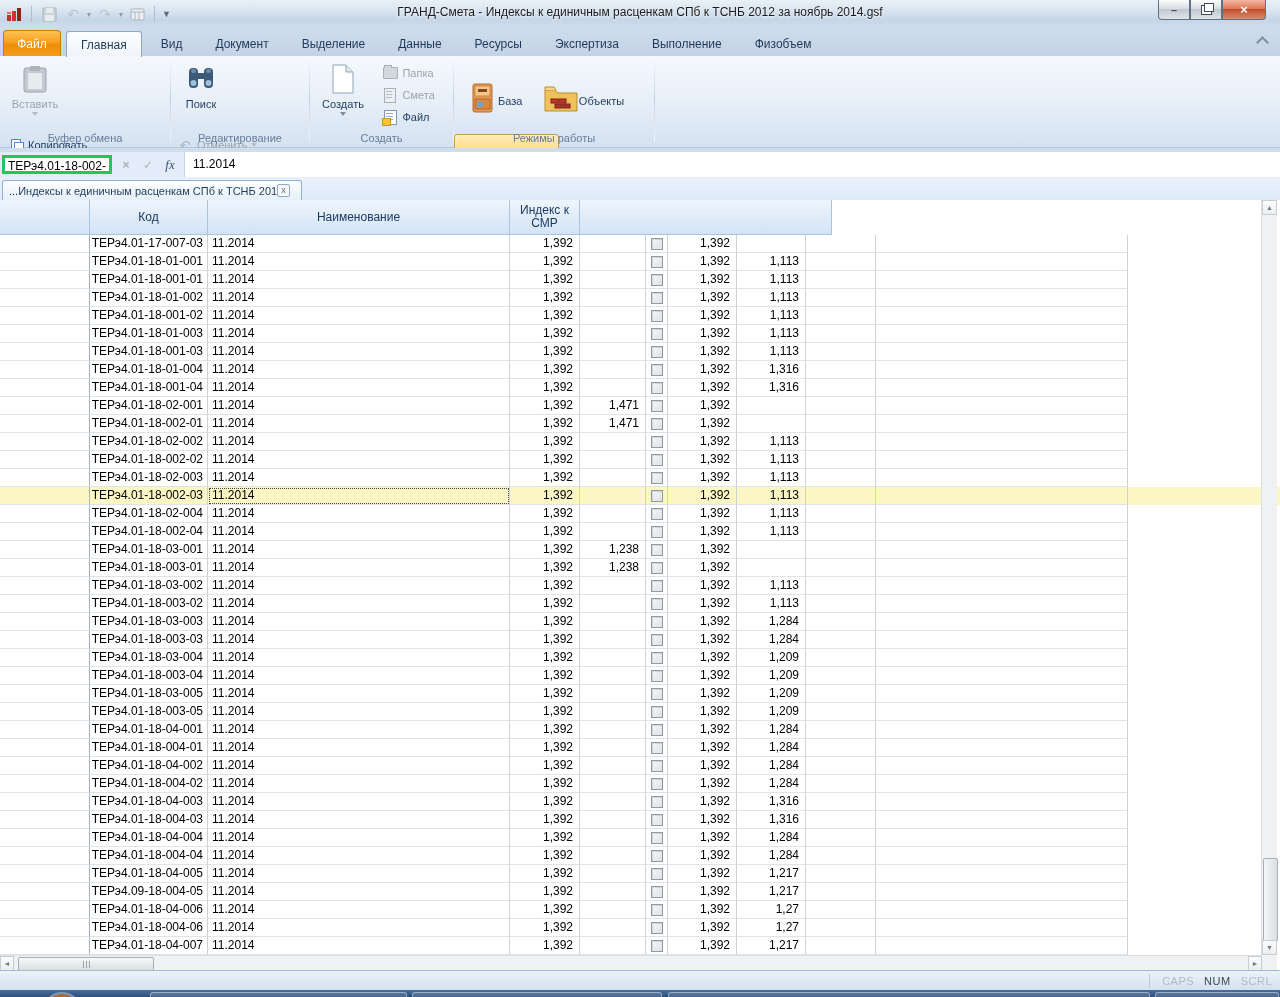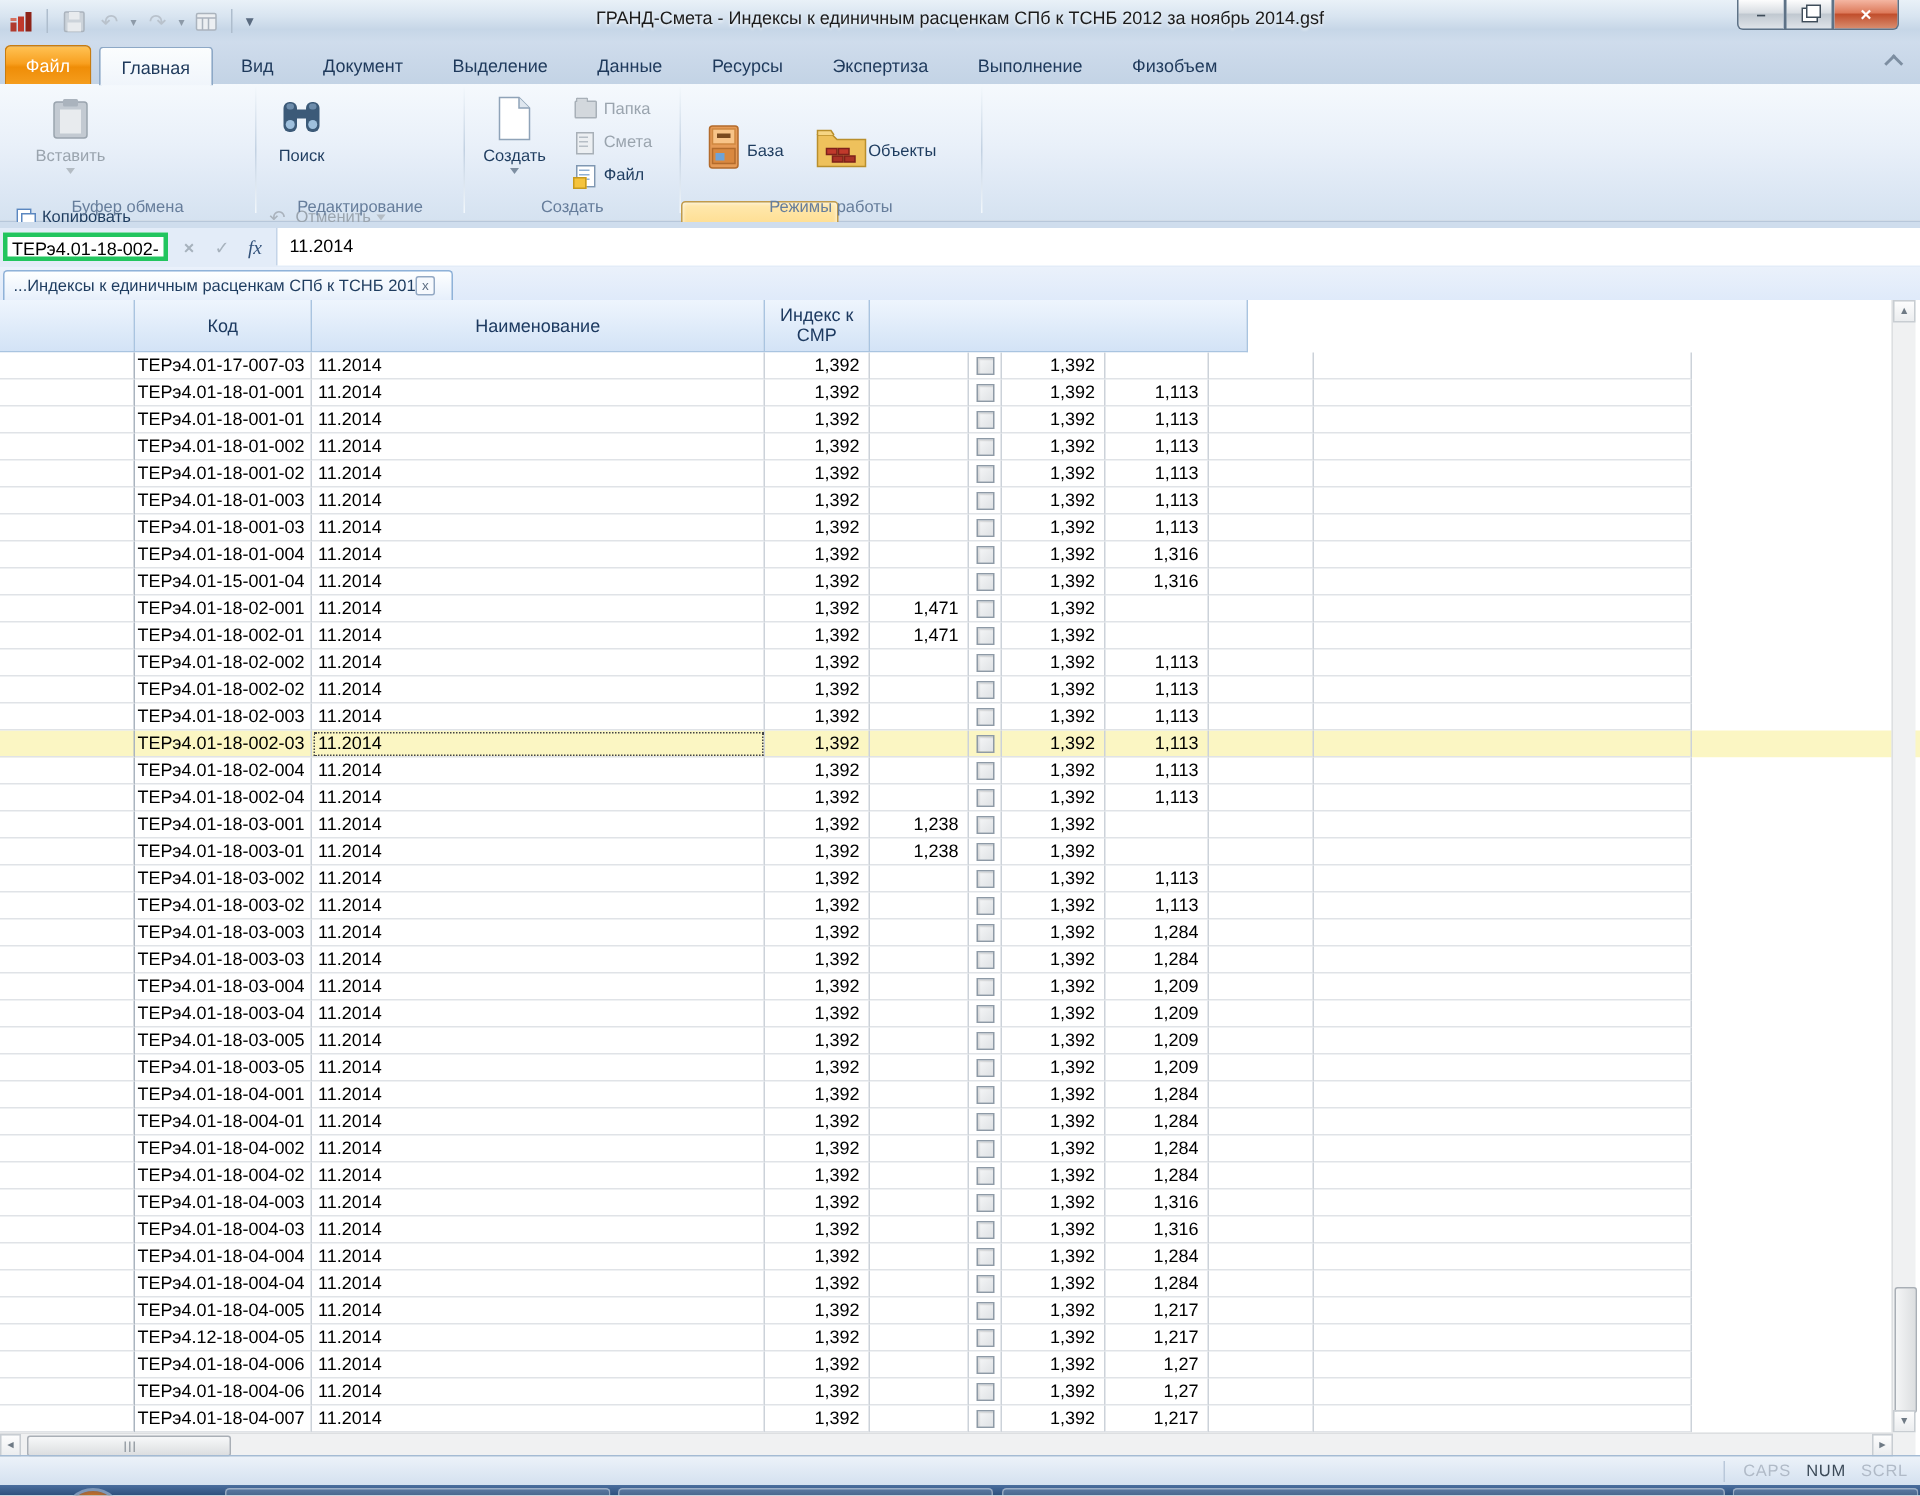--- a/index.html
+++ b/index.html
@@ -291,21 +291,21 @@
   <div class="rtab">Выполнение</div>
   <div class="rtab">Физобъем</div>
   <div class="collapse-ribbon">
       <span class="chevron-up"></span>
     </div>
 </div>
 
 <div class="ribbon">
 
   <div class="rgroup" style="width:170px;">
-    <div class="bigbtn disabled" style="margin-left:18px;">
+    <div class="bigbtn disabled" style="margin-left:6px;">
       <span class="icon16" style="width:28px;height:30px;flex:0 0 30px;">
         <svg width="28" height="30">
             <rect x="3" y="4" width="22" height="24" rx="2" fill="#c3cad2" stroke="#9aa4ae"></rect>
             <rect x="7" y="9" width="14" height="16" fill="#e8ebee"></rect>
             <rect x="9" y="2" width="10" height="5" rx="1" fill="#aab3bd"></rect>
           </svg>
       </span>
       <span class="blabel">Вставить</span>
       <span class="dd-arrow" style="margin-top:2px;border-top-color:#b4bcc4;"></span>
     </div>
@@ -582,21 +582,21 @@
         <div class="gc c-ch">
           <span class="cbx"></span>
         </div>
         <div class="gc c-num c-zpm">1,392</div>
         <div class="gc c-num c-mat">1,316</div>
         <div class="gc c-smr"></div>
         <div class="gc c-extra"></div>
       </div>
       <div class="grow">
         <div class="gc c-rowhdr"></div>
-        <div class="gc c-code">ТЕРэ4.01-15-001-04</div>
+        <div class="gc c-code">ТЕРэ4.01-18-001-04</div>
         <div class="gc c-name">11.2014</div>
         <div class="gc c-num c-ozp">1,392</div>
         <div class="gc c-num c-em"></div>
         <div class="gc c-ch">
           <span class="cbx"></span>
         </div>
         <div class="gc c-num c-zpm">1,392</div>
         <div class="gc c-num c-mat">1,316</div>
         <div class="gc c-smr"></div>
         <div class="gc c-extra"></div>
@@ -974,21 +974,21 @@
         <div class="gc c-ch">
           <span class="cbx"></span>
         </div>
         <div class="gc c-num c-zpm">1,392</div>
         <div class="gc c-num c-mat">1,217</div>
         <div class="gc c-smr"></div>
         <div class="gc c-extra"></div>
       </div>
       <div class="grow">
         <div class="gc c-rowhdr"></div>
-        <div class="gc c-code">ТЕРэ4.12-18-004-05</div>
+        <div class="gc c-code">ТЕРэ4.09-18-004-05</div>
         <div class="gc c-name">11.2014</div>
         <div class="gc c-num c-ozp">1,392</div>
         <div class="gc c-num c-em"></div>
         <div class="gc c-ch">
           <span class="cbx"></span>
         </div>
         <div class="gc c-num c-zpm">1,392</div>
         <div class="gc c-num c-mat">1,217</div>
         <div class="gc c-smr"></div>
         <div class="gc c-extra"></div>

